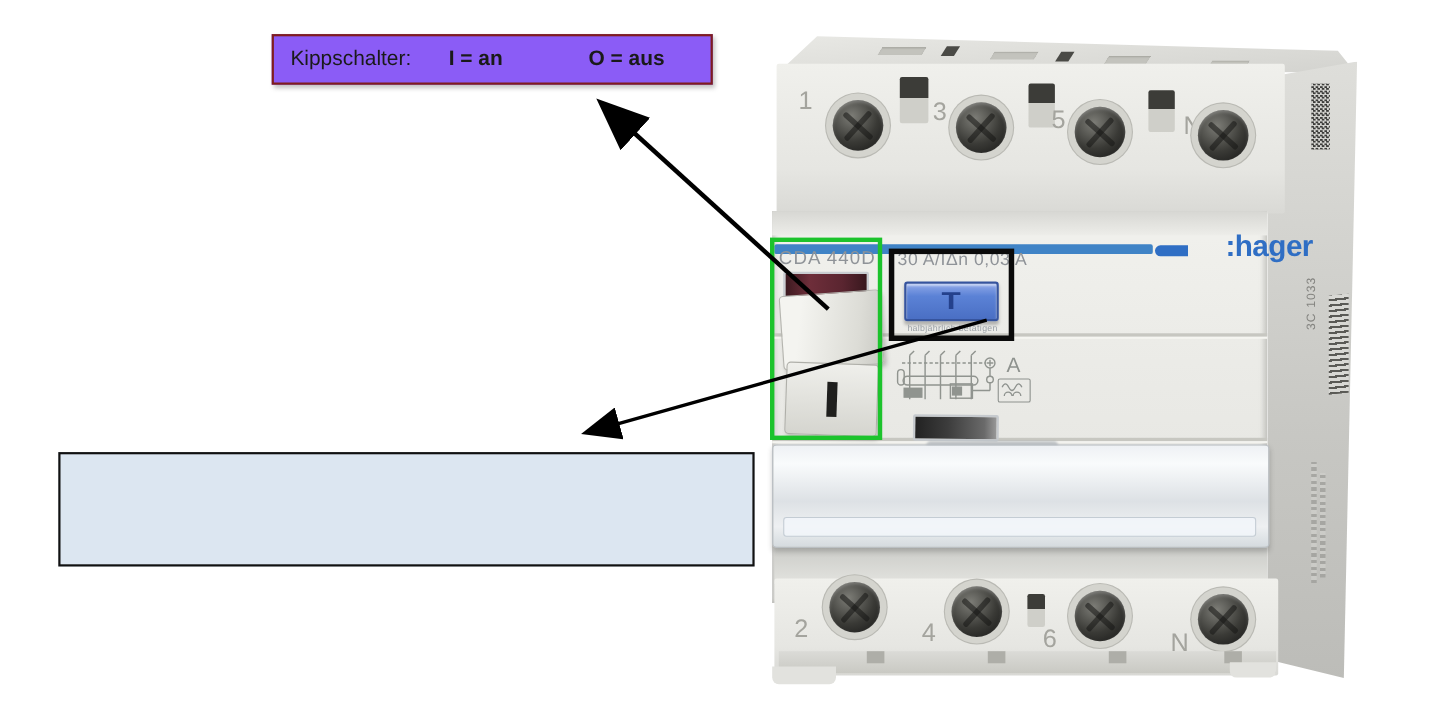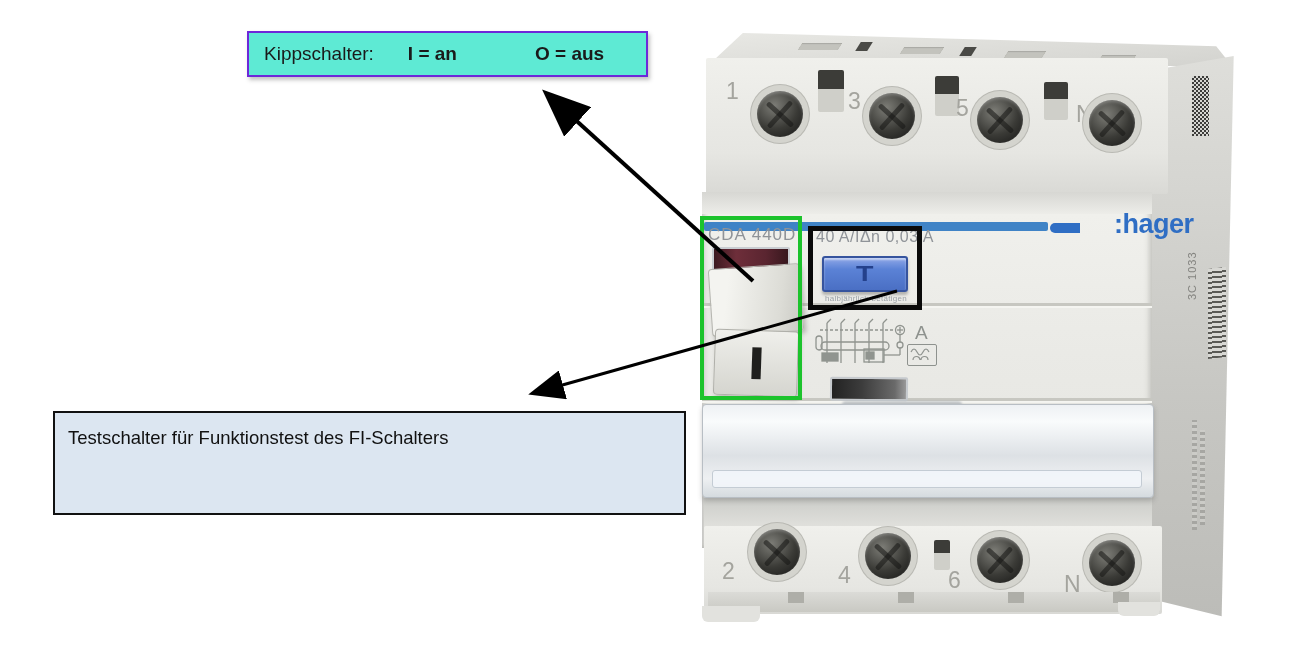--- a/index.html
+++ b/index.html
@@ -1,22 +1,22 @@
 <!DOCTYPE html>
 <html><head>
 <meta charset="utf-8">
 <style>
   html,body{margin:0;padding:0;}
   body{width:1299px;height:656px;background:#ffffff;position:relative;overflow:hidden;
        font-family:"Liberation Sans",sans-serif;}
   .abs{position:absolute;}
 
   
-  .kipp-box{left:247px;top:31px;width:401px;height:46px;background:#5eead4;
-    border:2px solid #6d28d9;box-sizing:border-box;display:flex;align-items:center;
+  .kipp-box{left:247px;top:31px;width:401px;height:46px;background:#8b5cf6;
+    border:2px solid #7f1d1d;box-sizing:border-box;display:flex;align-items:center;
     box-shadow:2px 3px 4px rgba(120,120,120,.45);font-size:19px;color:#1a1a1a;}
   .kipp-box .lbl{margin-left:15px;}
   .kipp-box .on{margin-left:34px;font-weight:bold;}
   .kipp-box .off{margin-left:78px;font-weight:bold;}
 
   .test-box{left:53px;top:411px;width:633px;height:104px;background:#dce6f1;
     border:2px solid #111;box-sizing:border-box;font-size:18.5px;color:#111;
     padding:9px 0 0 13px;line-height:31px;}
 
   
@@ -163,21 +163,21 @@
   <div class="abs logo-bar"></div>
   <div class="abs logo-text">:hager</div>
 
   <div class="abs model-label">CDA 440D</div>
   <div class="abs indicator"></div>
   <div class="abs lever-top"></div>
   <div class="abs lever-bottom">
     <span class="toggle-i">I</span>
   </div>
 
-  <div class="abs rating-label">40 A/IΔn 0,03 A</div>
+  <div class="abs rating-label">30 A/IΔn 0,03 A</div>
   <div class="abs test-btn">
     <span>T</span>
   </div>
   <div class="abs test-note">halbjährlich betätigen</div>
 
   <svg class="abs schematic" width="95" height="52" viewBox="0 0 95 52">
     <g stroke="#90948f" stroke-width="1.3" fill="none">
       <line x1="15" y1="5" x2="15" y2="45"></line>
         <line x1="29" y1="5" x2="29" y2="45"></line>
       <line x1="43" y1="5" x2="43" y2="45"></line>
@@ -254,14 +254,13 @@
   <line x1="897" y1="291" x2="534" y2="393" stroke="#000" stroke-width="3" marker-end="url(#ah)"></line>
 </svg>
 
 <div class="abs kipp-box" style="z-index:50;">
   <span class="lbl">Kippschalter:</span>
   <span class="on">I = an</span>
   <span class="off">O = aus</span>
 </div>
 
 <div class="abs test-box" style="z-index:50;">
-  <div>Testschalter für Funktionstest des FI-Schalters</div>
 </div>
 
 </body></html>

